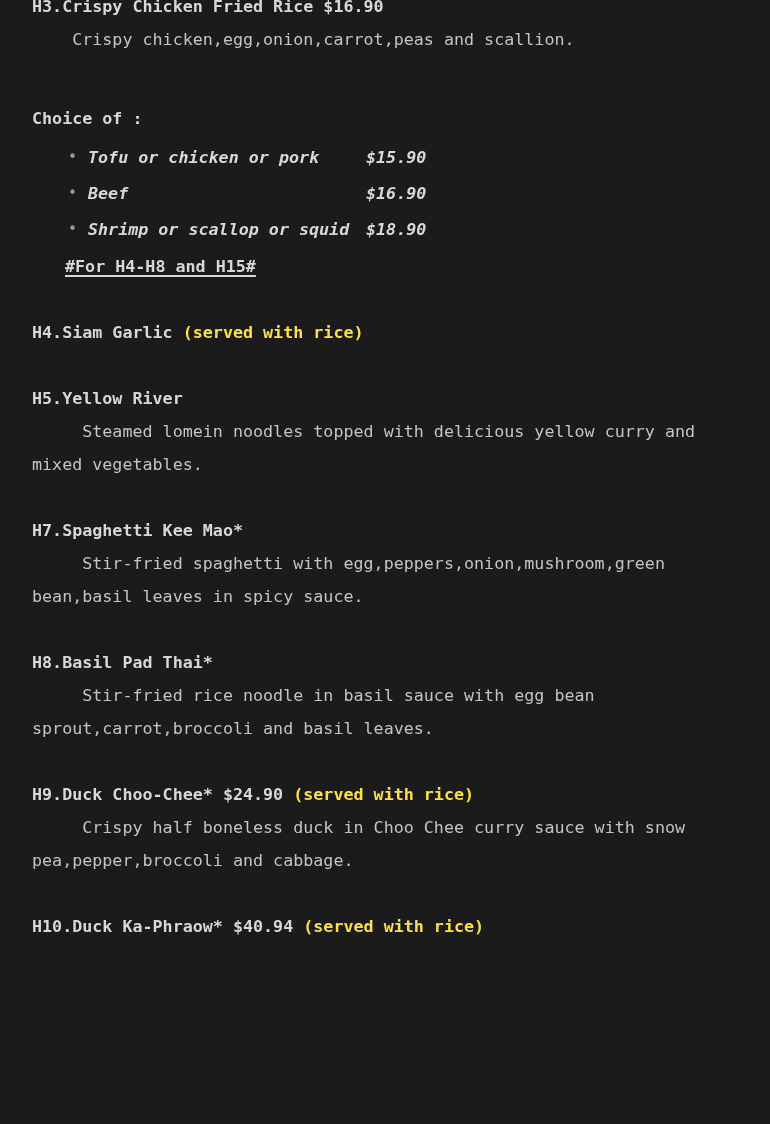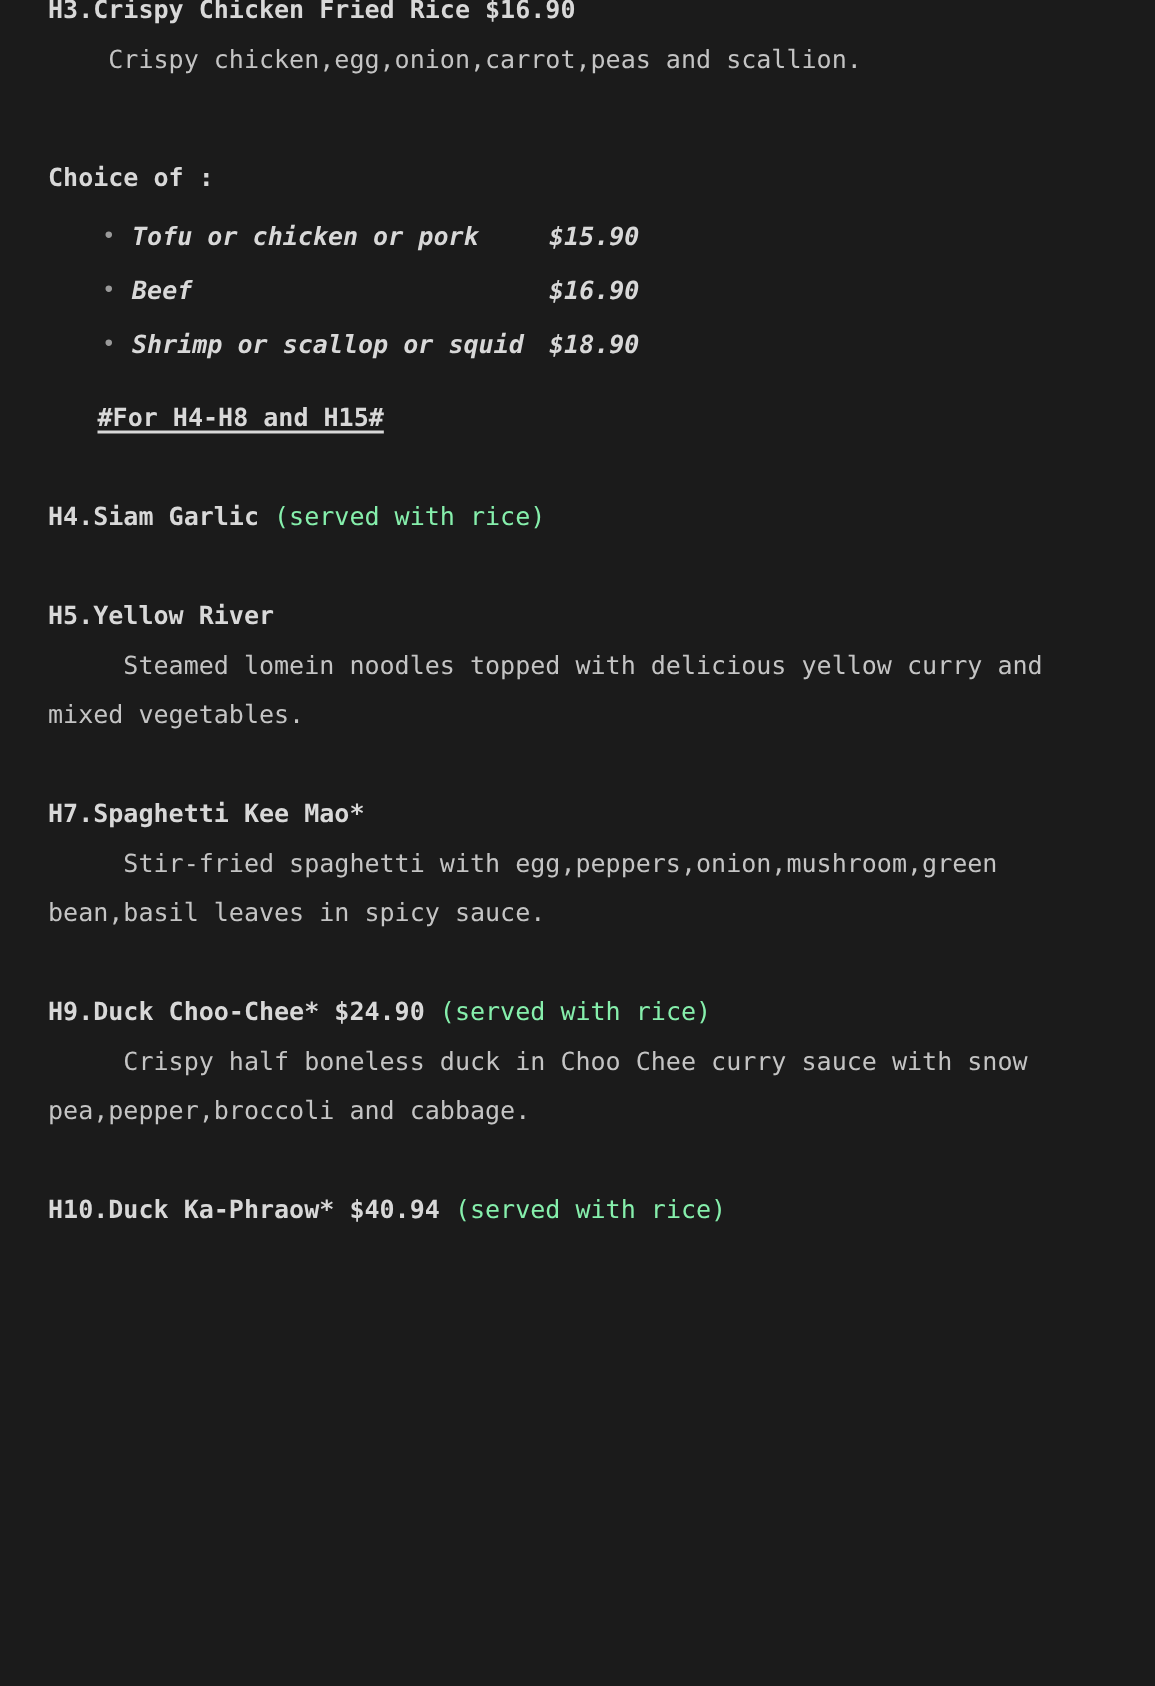--- a/index.html
+++ b/index.html
@@ -52,29 +52,29 @@
     line-height: 36px;
     font-size: 15px;
     font-weight: normal;
     color: #9a9a9a;
   }
   .opt-label {
     display: inline-block;
     width: 278px;
   }
   .note {
-    margin-top: 15px;
+    margin-top: 3px;
     margin-left: 33px;
   }
   .note u {
     text-underline-offset: 3px;
     text-decoration-thickness: 2px;
   }
   .menu-section { margin-top: 33px; }
-  .suffix { font-weight: normal; color: #86efac; }
+  .suffix { font-weight: bold; color: #fde047; }
 </style>
 </head>
 <body style="background: rgb(27, 27, 27);">
 
 <div class="menu" style="color: rgb(196, 196, 196);">
 
   <p class="heading"><b>H3.Crispy Chicken Fried Rice $16.90</b></p>
   <p class="desc">    Crispy chicken,egg,onion,carrot,peas and scallion.</p>
 
   <p class="heading gap"><b>Choice of :</b></p>
@@ -95,20 +95,24 @@
     <p class="heading"><b>H5.Yellow River</b><span class="suffix"></span></p>
     <p class="desc">     Steamed lomein noodles topped with delicious yellow curry and mixed vegetables.</p>
   </section>
 
 
   <section class="menu-section">
     <p class="heading"><b>H7.Spaghetti Kee Mao*</b><span class="suffix"></span></p>
     <p class="desc">     Stir-fried spaghetti with egg,peppers,onion,mushroom,green bean,basil leaves in spicy sauce.</p>
   </section>
 
+  <section class="menu-section">
+    <p class="heading"><b>H8.Basil Pad Thai*</b><span class="suffix"></span></p>
+    <p class="desc">     Stir-fried rice noodle in basil sauce with egg bean sprout,carrot,broccoli and basil leaves.</p>
+  </section>
 
   <section class="menu-section">
     <p class="heading"><b>H9.Duck Choo-Chee* $24.90</b><span class="suffix"> (served with rice)</span></p>
     <p class="desc">     Crispy half boneless duck in Choo Chee curry sauce with snow pea,pepper,broccoli and cabbage.</p>
   </section>
 
   <section class="menu-section">
     <p class="heading"><b>H10.Duck Ka-Phraow* $40.94</b><span class="suffix"> (served with rice)</span></p>
   </section>
 

